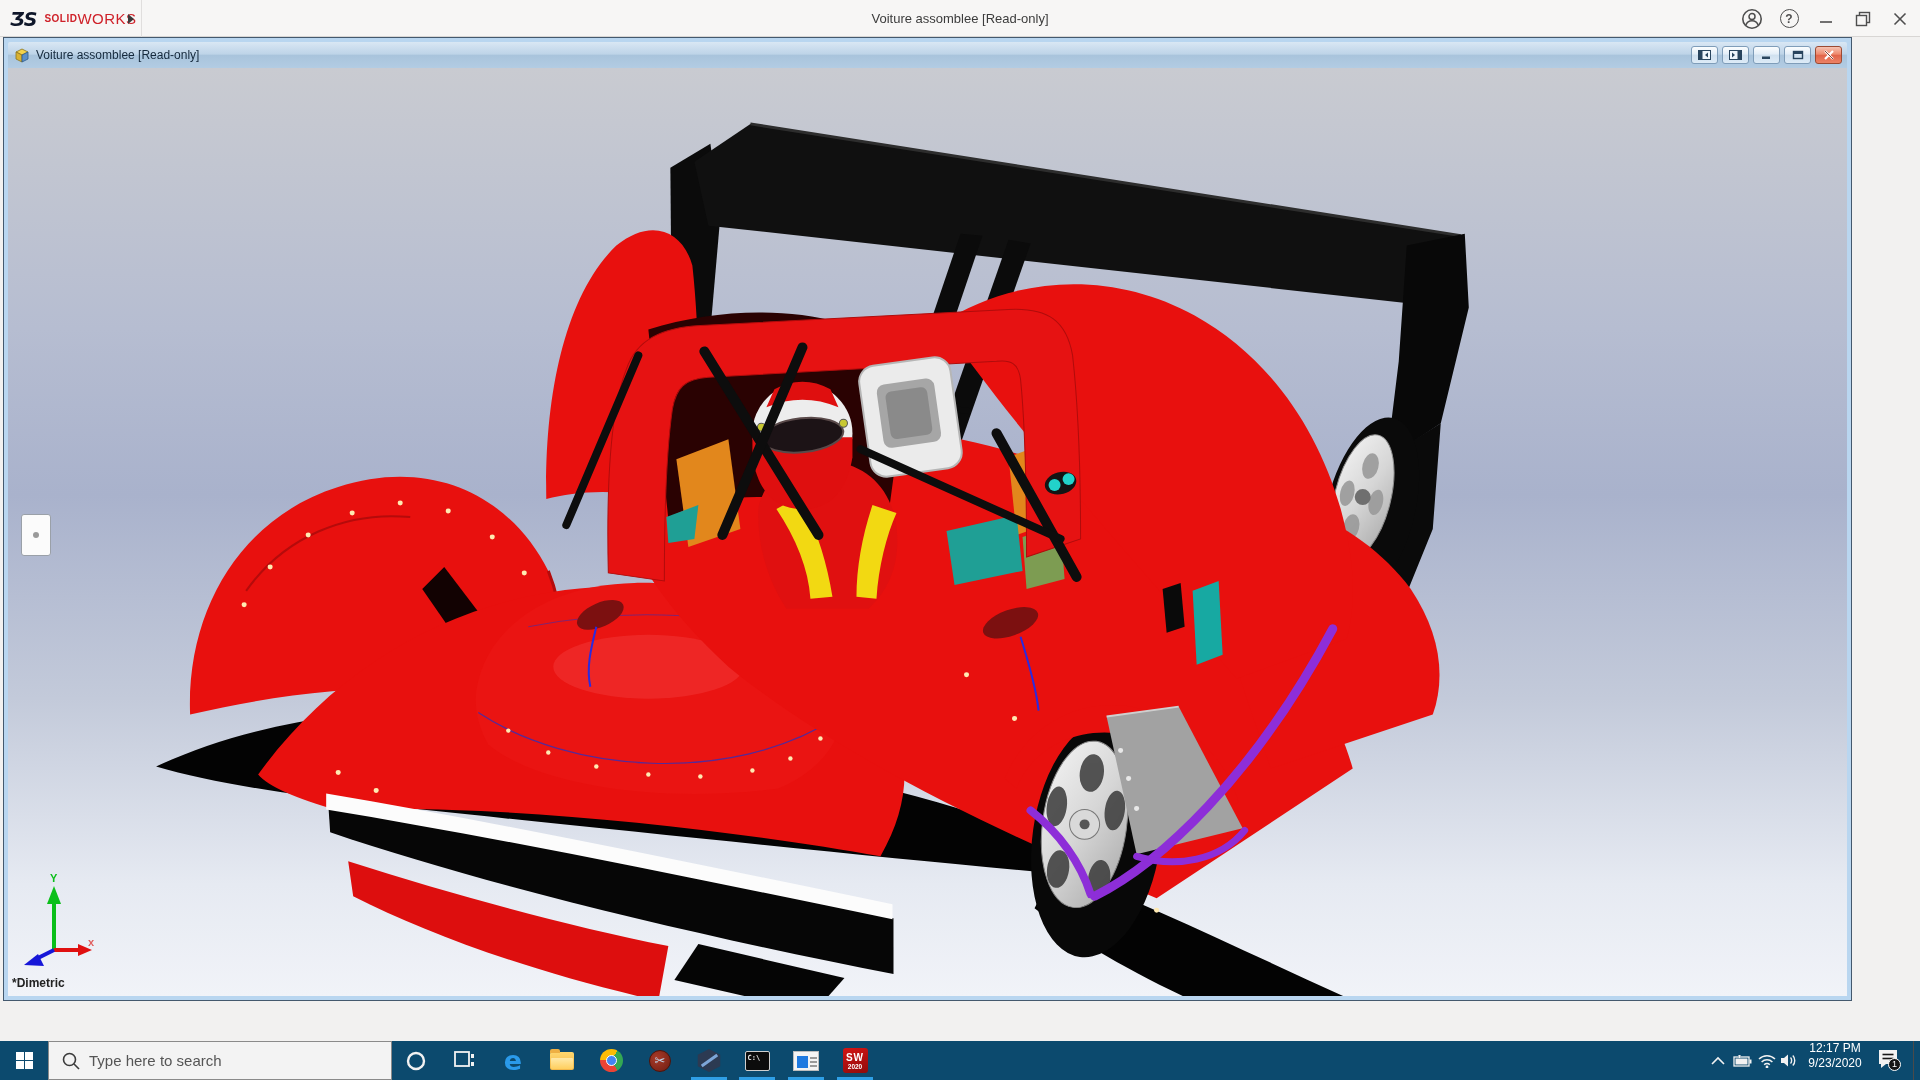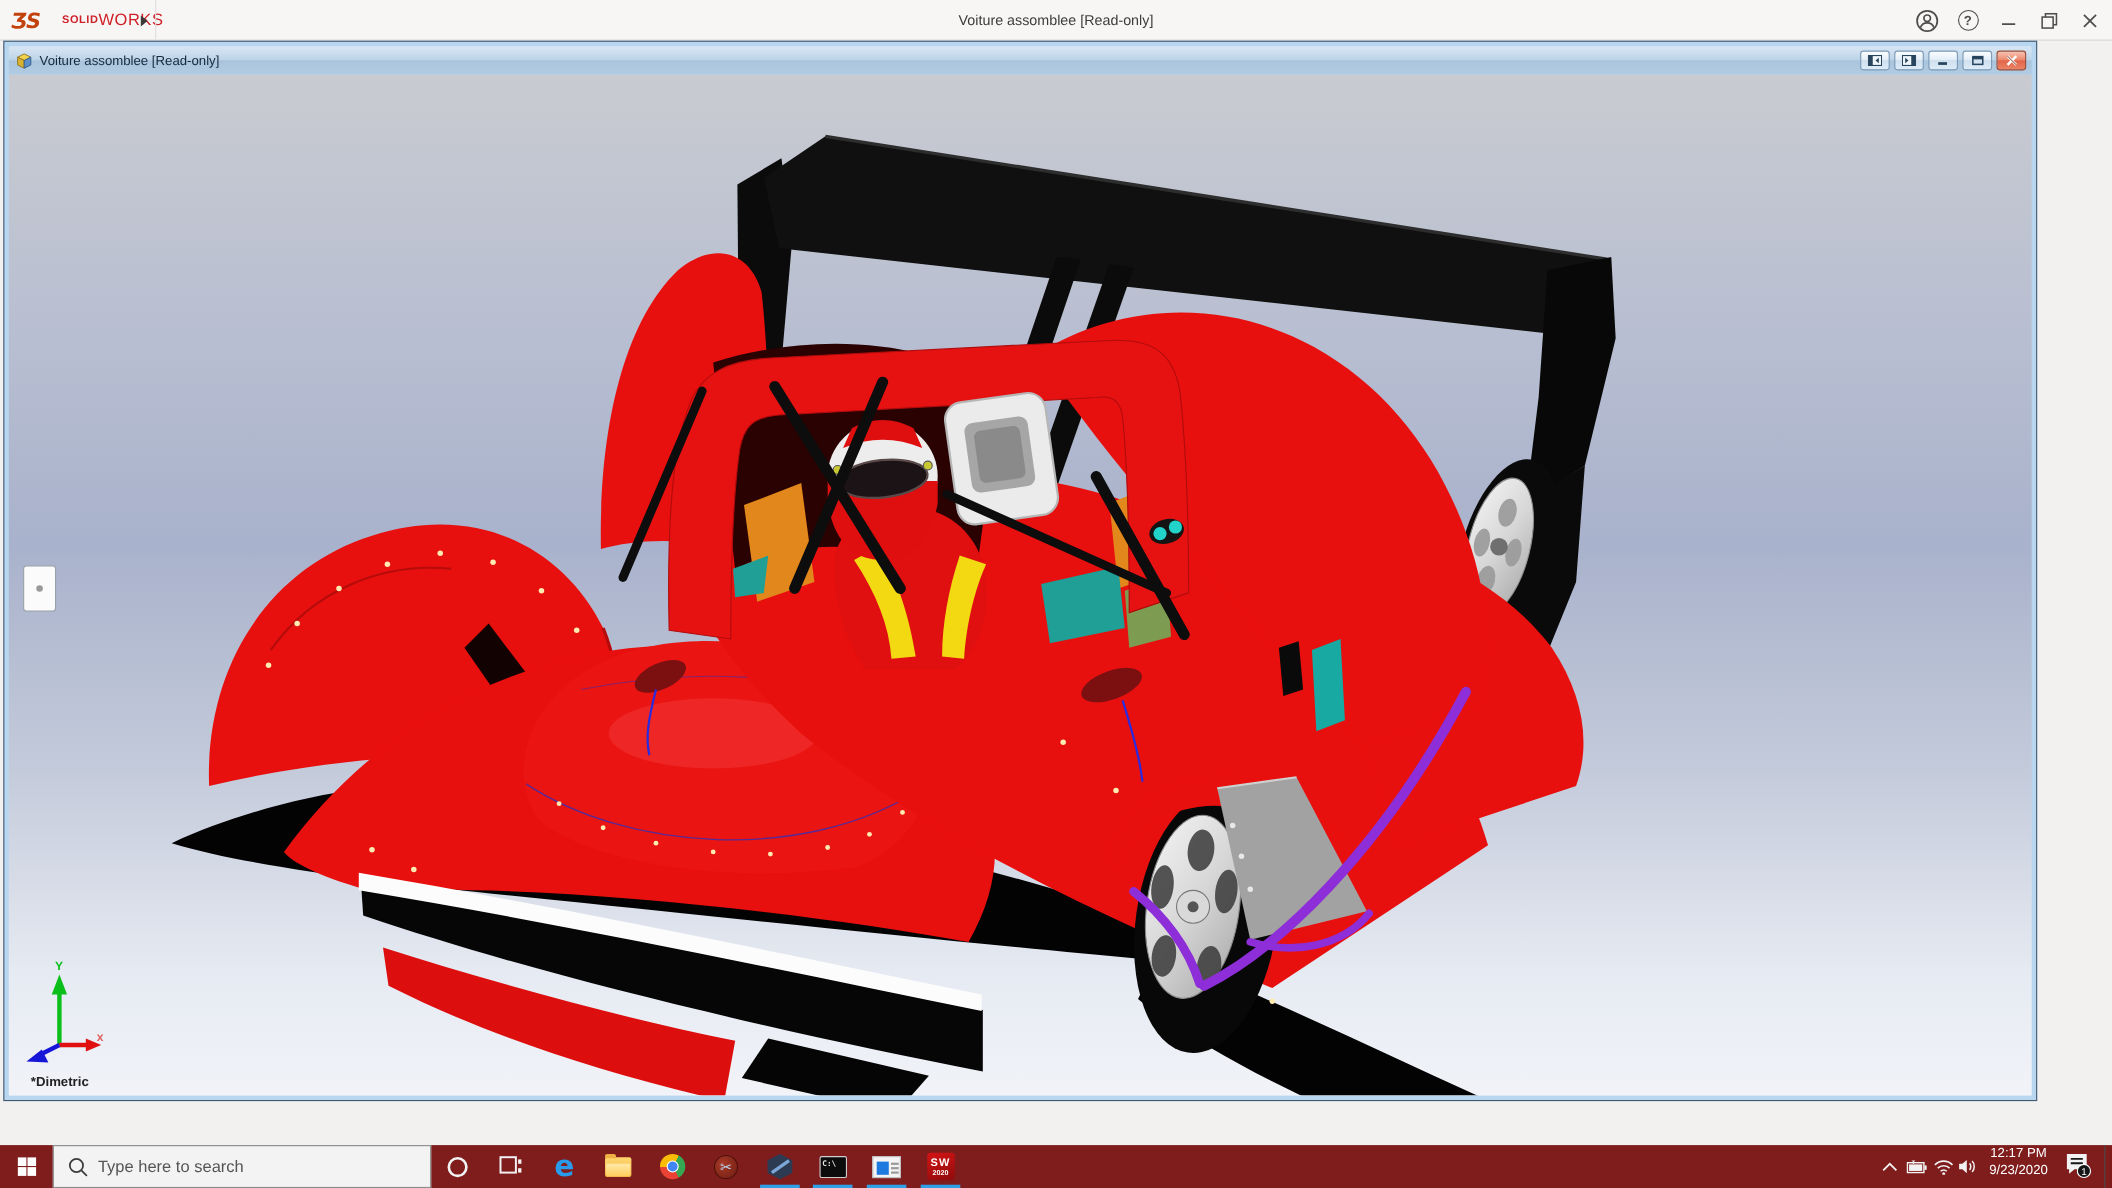--- a/index.html
+++ b/index.html
@@ -3,21 +3,21 @@
 <meta charset="utf-8">
 <style>
   * { box-sizing: border-box; margin: 0; padding: 0; }
   html,body { width:1920px; height:1080px; overflow:hidden; }
   body { position:relative; background:#f2f1f0; font-family:"Liberation Sans", sans-serif; }
 
   
   .app-titlebar { position:absolute; left:0; top:0; width:1920px; height:37px;
     background:#f7f6f5; border-bottom:1px solid #d8d6d4; }
   .logo { position:absolute; left:10px; top:0; height:37px; display:flex; align-items:center; }
-  .logo-mark { font:italic 800 19px "DejaVu Sans", sans-serif; color:#c2410c; margin-right:20px; letter-spacing:-1px; }
+  .logo-mark { font:italic 800 19px "DejaVu Sans", sans-serif; color:#0f172a; margin-right:8px; letter-spacing:-1px; }
   .logo-solid { font-weight:800; font-size:10px; color:#cf2129; letter-spacing:.5px; }
   .logo-works { font-weight:400; font-size:15px; color:#cf2129; letter-spacing:.5px; }
   .logo-flyout { position:absolute; left:128px; top:14px; width:0; height:0;
     border-left:6px solid #3a3a3a; border-top:5px solid transparent; border-bottom:5px solid transparent; }
   .logo-divider { position:absolute; left:141px; top:0; width:1px; height:37px; background:#e0dedd; }
   .app-title { position:absolute; left:0; top:0; width:1920px; height:37px; text-align:center;
     line-height:37px; font-size:13px; color:#3c3c3c; pointer-events:none; }
   .winctl { position:absolute; top:3px; width:32px; height:31px; display:flex; align-items:center; justify-content:center; }
   .winctl svg { display:block; }
   .circle-icon { width:19px; height:19px; border:1.6px solid #4e4e4e; border-radius:50%;
@@ -37,24 +37,24 @@
 
   
   .viewport { position:relative; width:100%; height:calc(100% - 26px); overflow:hidden;
     background:linear-gradient(180deg,#c9cbd1 0%,#b6bdd1 28%,#a9b2cc 46%,#c3cada 68%,#e6eaf2 88%,#f1f3f8 100%); }
   .car-svg { position:absolute; left:0; top:0; width:100%; height:100%; }
   .splitter-tab { position:absolute; left:13px; top:446px; width:30px; height:42px;
     background:#fbfbfb; border:1px solid #9aa0a8; border-radius:3px;
     display:flex; align-items:center; justify-content:center; }
   .splitter-dot { width:6px; height:6px; border-radius:50%; background:#9a9a9a; }
   .triad { position:absolute; left:8px; bottom:28px; }
-  .view-label { position:absolute; left:20px; bottom:6px; font-size:12px; font-weight:700; color:#222; }
+  .view-label { position:absolute; left:4px; bottom:6px; font-size:12px; font-weight:700; color:#222; }
 
   
-  .taskbar { position:absolute; left:0; top:1041px; width:1920px; height:39px; background:#7f1d1d; }
+  .taskbar { position:absolute; left:0; top:1041px; width:1920px; height:39px; background:#0c4a6e; }
   .tb { position:absolute; top:0; height:39px; display:flex; align-items:center; justify-content:center; }
   .search-box { position:absolute; left:48px; top:0; width:344px; height:39px;
     background:#f3f3f3; border:1px solid #8a8a8a; }
   .search-box input { position:absolute; left:40px; top:0; width:295px; height:37px; border:none; outline:none;
     background:transparent; font-size:15px; color:#4a4a4a; font-family:"Liberation Sans",sans-serif; }
   .search-box input::placeholder { color:#555; opacity:1; }
   .search-glyph { position:absolute; left:12px; top:9px; }
   .underline { position:absolute; bottom:0; height:3px; width:36px; background:#2f9fe6; }
   .edge-e { font:700 27px "DejaVu Sans", sans-serif; color:#2a9aea; }
   .chrome-outer { width:23px; height:23px; border-radius:50%;

